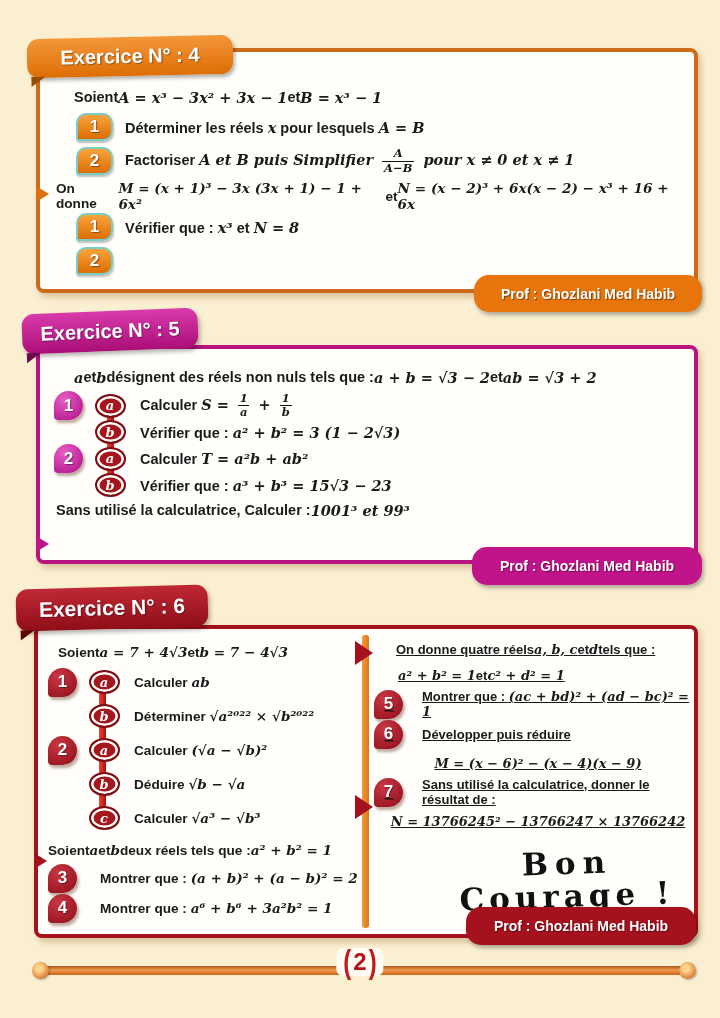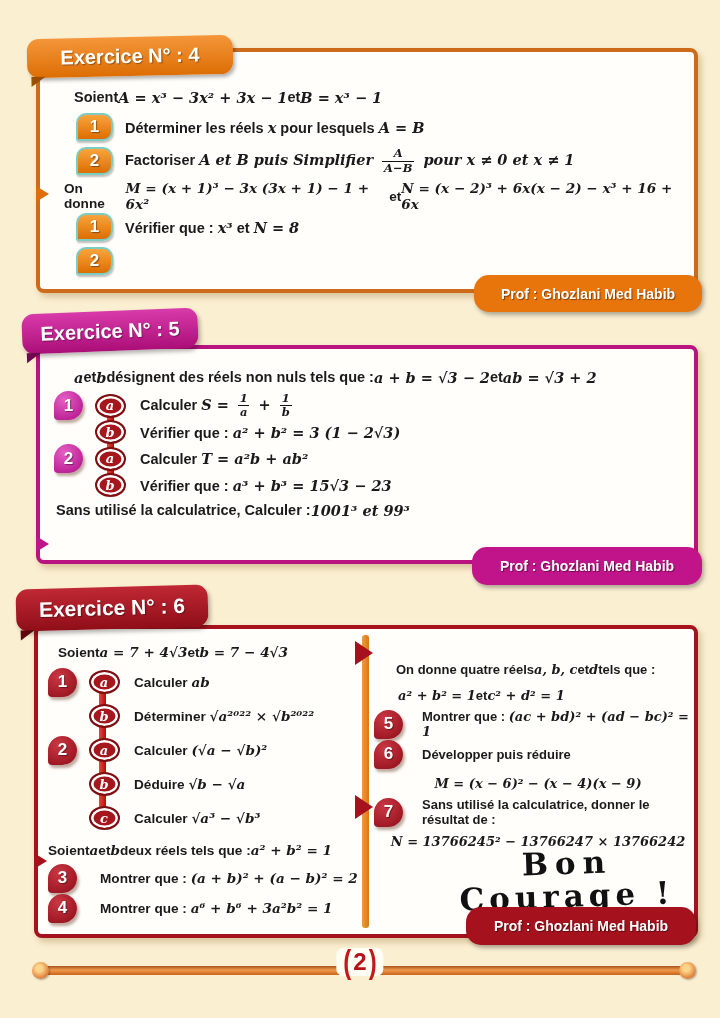--- a/index.html
+++ b/index.html
@@ -59,21 +59,21 @@
   }
   
   .box4 { left: 36px; top: 48px; width: 662px; height: 245px; border: 4px solid #CE6B1B; font-size: 14.5px; }
   .head4 { left: 27px; top: 37px; width: 206px; height: 39px;
            background: linear-gradient(180deg,#F4963A,#DD6E04); transform: rotate(-1.2deg); --fold:#9a4e02; }
   .prof4 { left: 474px; top: 275px; width: 228px; height: 37px; background: #E8740C; }
   .b4c { padding: 32px 8px 0 14px; }
   .intro4 { margin: 0 0 2px 20px; min-height: 26px; display:flex; align-items:center; }
   .irow4 { margin-left: 22px; min-height: 30px; }
   .irow4.tall { min-height: 38px; }
-  .given4 { margin-left: 10px; min-height: 30px; display:flex; align-items:center; font-size: 13.6px; }
+  .given4 { margin-left: 2px; min-height: 30px; display:flex; align-items:center; font-size: 13.6px; }
   .num4 {
     flex: 0 0 auto; width: 37px; height: 28px;
     display: flex; align-items: center; justify-content: center;
     background: linear-gradient(180deg,#F9A43C,#DC6E03);
     border: 2.5px solid #7BCCC5; border-radius: 10px 10px 10px 2px;
     color: #fff; font-weight: bold; font-size: 17px;
     text-shadow: 1px 1px 1px rgba(120,60,0,.8);
     box-shadow: 1px 2px 2px rgba(0,0,0,.25);
   }
   .mark4 { left: -4px; top: 134px; border-left: 13px solid #DD6F0C; }
@@ -132,21 +132,21 @@
   }
   .darrow.a1 { top: 12px; } .darrow.a2 { top: 166px; }
   .col-left { position: absolute; left: 8px; top: 10px; width: 312px; }
   .intro6 { margin-left: 12px; min-height: 26px; display:flex; align-items:center; }
   .conn6 { left: 53px; top: 6px; bottom: 8px; }
   .g6row { min-height: 34px; }
   .intro6b { margin-left: 2px; min-height: 26px; display:flex; align-items:center; margin-top: 2px; }
   .irow6 { min-height: 30px; }
   .irow6 .pinslot { flex: 0 0 42px; }
   .mark6 { left: -4px; top: 224px; border-left: 13px solid #A5121E; }
-  .col-right { position: absolute; left: 344px; top: 28px; width: 312px; font-size: 13px; }
+  .col-right { position: absolute; left: 344px; top: 8px; width: 312px; font-size: 13px; text-decoration: underline; }
   .rintro1 { margin-left: 14px; min-height: 24px; display:flex; align-items:center; }
   .rintro2 { margin-left: 16px; min-height: 28px; display:flex; align-items:center; }
   .rrow { min-height: 30px; }
   .rrow .pinslot { flex: 0 0 36px; padding-left: 0; margin-left: -8px; }
   .req { text-align: left; min-height: 28px; display:flex; align-items:center; justify-content:center; }
   .bon {
     position: absolute; left: 396px; top: 218px; width: 266px;
     text-align: center; z-index: 3;
     font-family: "DejaVu Serif", serif; font-weight: bold;
     color: #111; line-height: 1.05;

